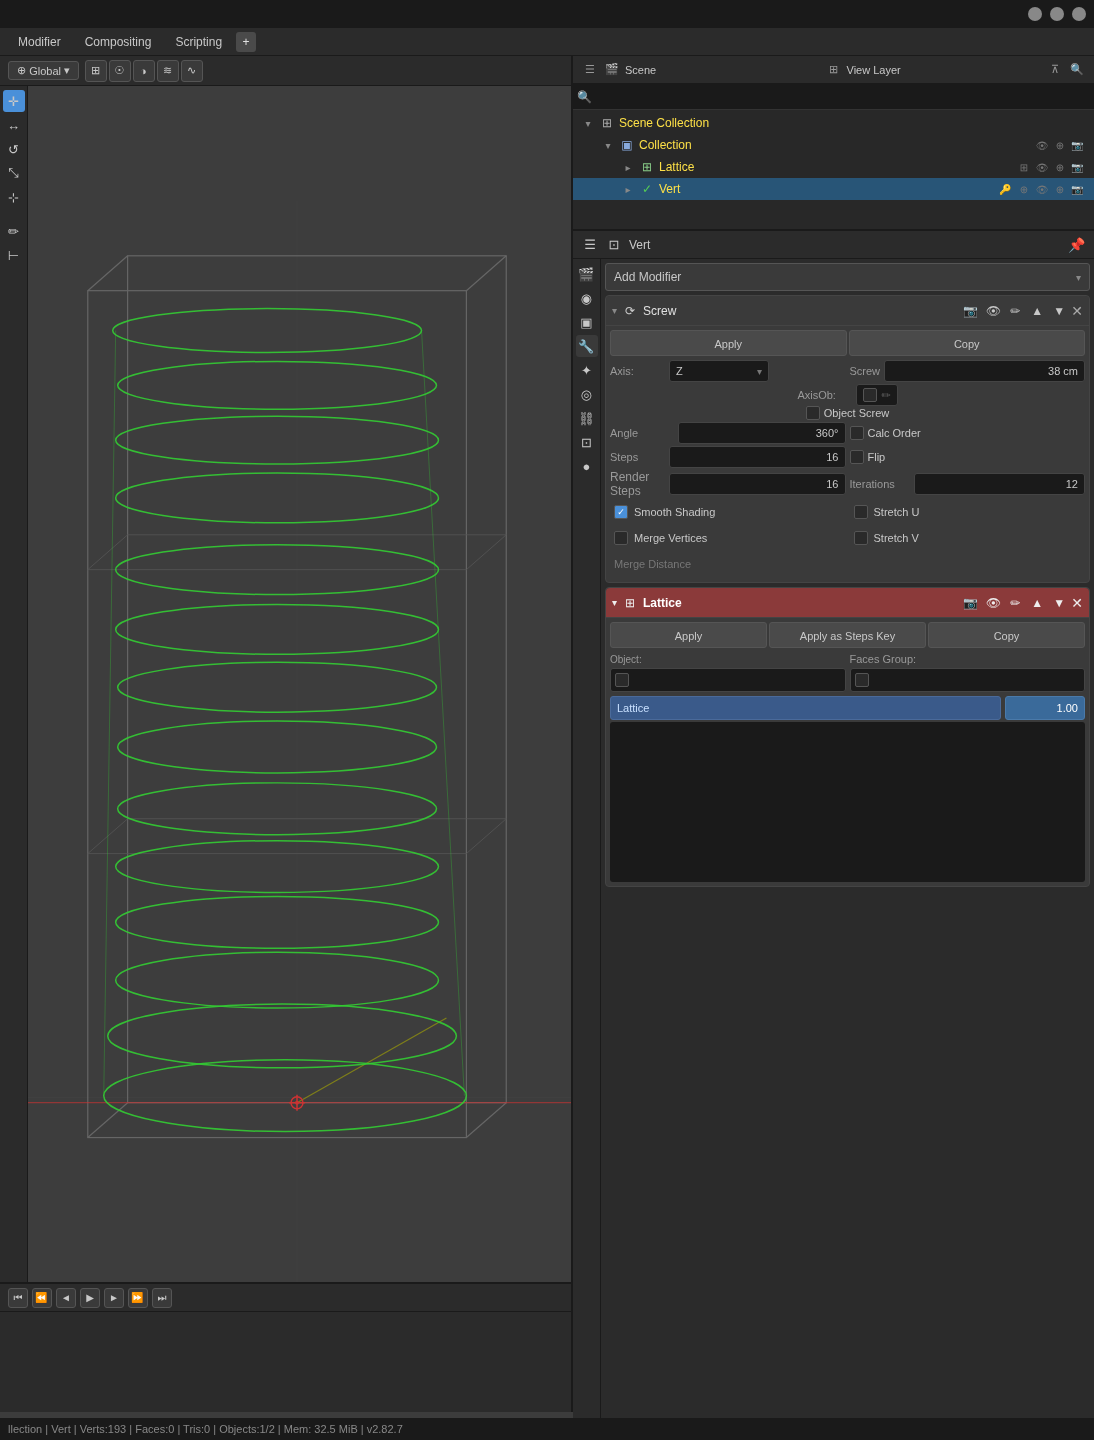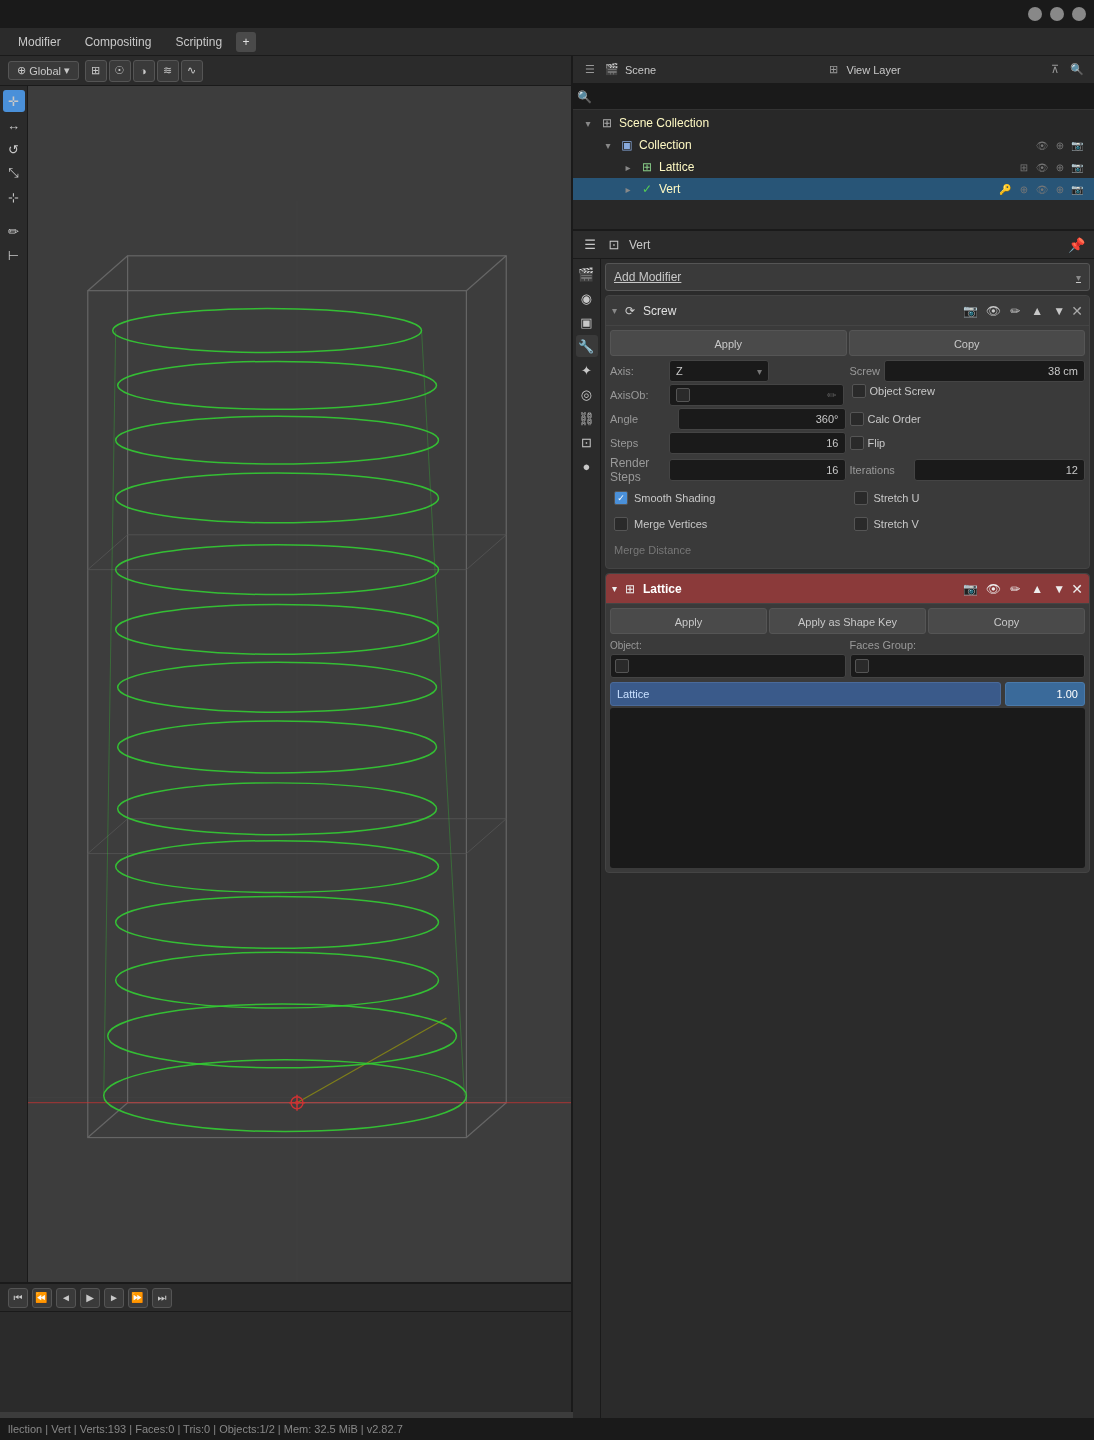--- a/index.html
+++ b/index.html
@@ -285,21 +285,21 @@
       cursor: pointer;
     }
     .tree-icon {
       width: 16px; height: 16px;
       display: flex; align-items: center; justify-content: center;
       font-size: 12px;
     }
     .tree-label {
       flex: 1;
       font-size: 12px;
-      color: #fef9c3;
+      color: #fde047;
     }
     .tree-right-icons {
       display: flex; gap: 2px; align-items: center;
     }
     .tree-right-icon {
       width: 16px; height: 16px;
       display: flex; align-items: center; justify-content: center;
       font-size: 10px;
       color: #777;
     }
@@ -528,21 +528,20 @@
       height: 28px;
       background: #3a3a3a;
       border: 1px solid #555;
       border-radius: 3px;
       color: #c8c8c8;
       cursor: pointer;
       font-size: 12px;
       display: flex; align-items: center;
       padding: 0 8px;
       gap: 6px;
-      text-decoration: underline;
     }
     .add-modifier-arrow {
       margin-left: auto;
       font-size: 10px;
       color: #888;
     }
 
     
     .statusbar {
       position: absolute;
@@ -836,21 +835,21 @@
                   </div>
                 </div>
                 <div style="flex:1;display:flex;align-items:center;gap:4px;">
                   <span style="font-size:11px;color:#999;">Screw</span>
                   <div class="prop-value-right">
                     <span>38 cm</span>
                   </div>
                 </div>
               </div>
 
-              <div style="display:flex;gap:8px;margin-bottom:2px;align-items:flex-start;">
+              <div style="display:flex;gap:0;margin-bottom:2px;align-items:center;flex-direction:column;">
                 <div style="flex:1;display:flex;align-items:center;gap:4px;">
                   <span style="font-size:11px;color:#999;width:55px;">AxisOb:</span>
                   <div class="prop-col-valuestr" style="flex:1;">
                     <span style="width:14px;height:14px;background:#2a2a2a;border:1px solid #555;border-radius:2px;display:inline-block;margin-right:4px;"></span>
                     <span style="margin-left:auto;color:#666;">✏</span>
                   </div>
                 </div>
                 <div style="flex:1;display:flex;align-items:center;gap:4px;">
                   <div class="cb-check unchecked"></div>
                   <span class="cb-label">Object Screw</span>
@@ -937,21 +936,21 @@
                 <div class="mod-header-icon" style="color:#eee;">✏</div>
                 <div class="mod-header-icon" style="color:#eee;">▲</div>
                 <div class="mod-header-icon" style="color:#eee;">▼</div>
                 <div class="mod-close" style="color:#eee;">✕</div>
               </div>
             </div>
             <div class="mod-body">
 
               <div class="apply-row">
                 <div class="apply-btn">Apply</div>
-                <div class="apply-btn">Apply as Shape Key</div>
+                <div class="apply-btn">Apply as Steps Key</div>
                 <div class="apply-btn">Copy</div>
               </div>
 
               <div style="display:flex;gap:4px;margin-bottom:2px;">
                 <div style="flex:1;">
                   <span style="font-size:10px;color:#999;">Object:</span>
                 </div>
                 <div style="flex:1;">
                   <span style="font-size:11px;color:#999;">Faces Group:</span>
                 </div>

